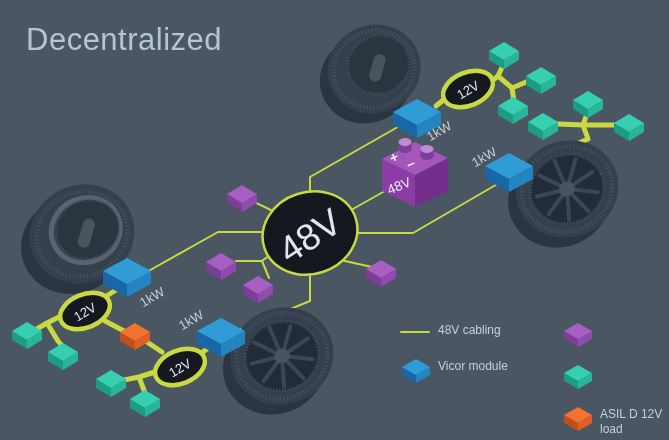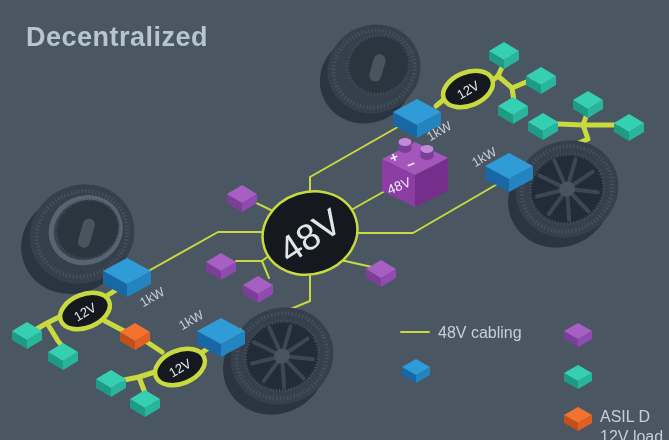--- a/index.html
+++ b/index.html
@@ -4,21 +4,21 @@
 <style>
   html,body{margin:0;padding:0;background:#222;}
   #stage{
     position:relative;width:669px;height:440px;overflow:hidden;
     background:var(--background,#4a5662);
     font-family:"Liberation Sans",sans-serif;
   }
   #diagram{position:absolute;left:0;top:0;}
   #page-title{
     position:absolute;left:26px;top:22px;
-    font-size:27px;font-weight:700;letter-spacing:.5px;
+    font-size:31px;font-weight:400;letter-spacing:.5px;
     color:var(--title-text,#b7c5d1);
   }
   
   .cable-thin{fill:none;stroke:var(--cable,#c8da3f);stroke-width:2;stroke-linecap:round;stroke-linejoin:round;}
   .cable-thick{fill:none;stroke:var(--cable,#c8da3f);stroke-width:5;stroke-linecap:round;stroke-linejoin:round;}
   
   .node-ellipse{fill:var(--node-fill,#15191f);stroke:var(--cable,#c8da3f);}
   .hub-ring{stroke-width:2.5;}
   .n12-ring{stroke-width:4.5;}
   .hub-text{fill:var(--node-text,#dfe6ec);font-size:37px;font-family:"Liberation Sans",sans-serif;}
@@ -57,21 +57,21 @@
   .spoke{stroke:var(--spoke,#3c4754);stroke-width:4;stroke-linecap:round;}
   .hubcap{fill:var(--hub,#49545f);}
   .hubbar{fill:var(--hub,#49545f);}
   
   #legend{position:absolute;left:398px;top:320px;display:flex;gap:12px;}
   .legend-col{display:flex;flex-direction:column;}
   .legend-col.c0{width:150px;}
   .legend-col.c1{width:118px;}
   .legend-item{display:flex;align-items:flex-start;margin-bottom:9px;}
   .legend-sym{flex:0 0 40px;margin-top:-1px;}
-  .legend-label{font-size:16px;line-height:1.25;color:var(--label,#c5cfd8);padding-top:3px;}
+  .legend-label{font-size:12px;line-height:1.25;color:var(--label,#c5cfd8);padding-top:3px;}
   .sym-line-thin{stroke:var(--cable,#c8da3f);stroke-width:2;stroke-linecap:round;}
   .sym-line-thick{stroke:var(--cable,#c8da3f);stroke-width:6;stroke-linecap:round;}
 </style>
 </head>
 <body>
 
 <div id="stage">
 
   <svg id="diagram" width="669" height="440" viewBox="0 0 669 440">
 
@@ -316,20 +316,21 @@
           <span class="legend-label">48V cabling</span>
         </div>
         <div class="legend-item">
           <span class="legend-sym"><svg width="36" height="30" viewBox="0 0 36 30">
               <g data-cube-type="module">
                 <polygon class="face-left" points="4,12 18,20 18,28 4,20"></polygon>
                 <polygon class="face-right" points="18,20 32,12 32,20 18,28"></polygon>
                 <polygon class="face-top" points="18,4 32,12 18,20 4,12"></polygon>
               </g>
             </svg></span>
+          <span class="legend-label">Vicor module</span>
         </div>
       </div>
       <div class="legend-col c1">
         <div class="legend-item">
           <span class="legend-sym"><svg width="36" height="30" viewBox="0 0 36 30">
               <g data-cube-type="load48">
                 <polygon class="face-left" points="4,12 18,20 18,28 4,20"></polygon>
                 <polygon class="face-right" points="18,20 32,12 32,20 18,28"></polygon>
                 <polygon class="face-top" points="18,4 32,12 18,20 4,12"></polygon>
               </g>

